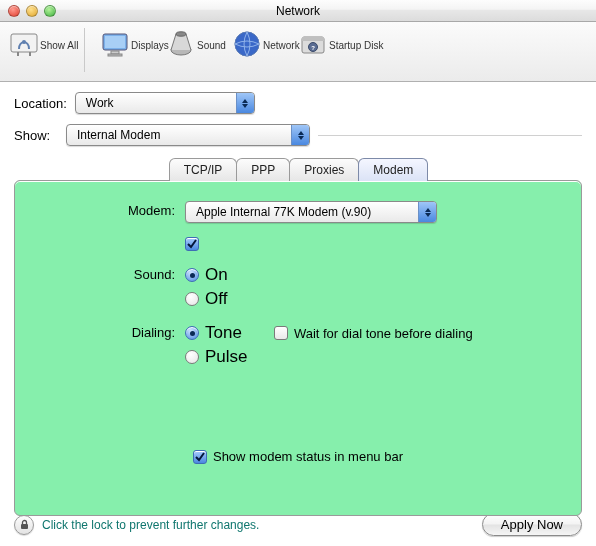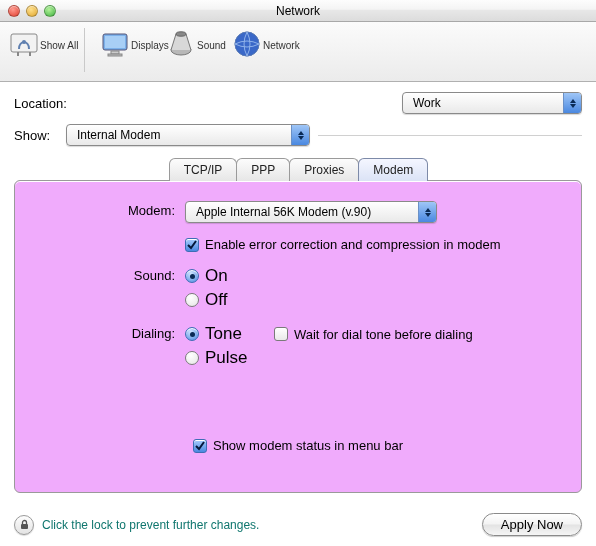--- a/index.html
+++ b/index.html
@@ -152,21 +152,21 @@
   }
   .tab.active {
     background: linear-gradient(#f4f6ff, #dbe3f6);
     border-color: #7d8aa8;
     z-index: 3;
   }
   .tabpanel {
     border: 1px solid #9a9a9a;
     border-radius: 6px;
     margin-top: -1px;
-    background: #f0abfc;
+    background: #86efac;
     padding: 20px 20px 24px 20px;
     min-height: 300px;
     position: relative;
     z-index: 1;
     box-shadow: inset 0 1px 0 #fff;
   }
 
   .form-row {
     display: flex;
     align-items: flex-start;
@@ -321,25 +321,36 @@
     <div class="icon">
       <svg width="32" height="32" viewBox="0 0 32 32">
         <circle cx="16" cy="16" r="12" fill="#3a68c8" stroke="#24468a"></circle>
         <path d="M4 16 Q16 10 28 16 Q16 22 4 16" fill="none" stroke="#8fb2ea"></path>
         <path d="M16 4 Q22 16 16 28 Q10 16 16 4" fill="none" stroke="#8fb2ea"></path>
         <circle cx="16" cy="16" r="12" fill="none" stroke="#8fb2ea" stroke-width="0.5"></circle>
       </svg>
     </div>
     <div class="label">Network</div>
   </div>
+  <div class="tool">
+    <div class="icon">
+      <svg width="32" height="32" viewBox="0 0 32 32">
+        <rect x="5" y="9" width="22" height="16" rx="2" fill="#dcdcdc" stroke="#888"></rect>
+        <rect x="5" y="9" width="22" height="4" fill="#bfbfbf"></rect>
+        <circle cx="16" cy="19" r="4.5" fill="#5a6c92" stroke="#3a4a6a"></circle>
+        <text x="16" y="22" font-size="6" fill="#fff" text-anchor="middle" font-weight="bold">?</text>
+      </svg>
+    </div>
+    <div class="label">Startup Disk</div>
+  </div>
 </div>
 
 <div class="body">
 
-  <div class="row" style="justify-content:space-between;gap:32px;">
+  <div class="row" style="justify-content:flex-start;">
     <div class="rlabel" style="width:auto; padding-right:8px;">Location:</div>
     <div class="popup" style="width:180px;">
       <span class="ptext">Work</span>
       <span style="flex:1"></span>
       <span class="arrows">
           <span class="up"></span>
           <span class="down"></span>
         </span>
     </div>
   </div>
@@ -364,40 +375,39 @@
       <div class="tab"><span>Proxies</span></div>
       <div class="tab active"><span>Modem</span></div>
     </div>
 
     <div class="tabpanel">
 
       <div class="form-row">
         <div class="flabel">Modem:</div>
         <div class="fcontrol">
           <div class="popup" style="width:252px;">
-            <span class="ptext">Apple Internal 56K Modem (v.90)</span>
+            <span class="ptext">Apple Internal 77K Modem (v.90)</span>
             <span style="flex:1"></span>
             <span class="arrows">
                 <span class="up"></span>
                 <span class="down"></span>
               </span>
           </div>
         </div>
       </div>
 
       <div class="form-row">
         <div class="flabel"></div>
         <div class="fcontrol">
           <div class="aquacheck checked">
             <span class="box">
               <svg viewBox="0 0 10 10">
                   <path d="M1 5 L4 8 L9 1" stroke="#05173a" stroke-width="2" fill="none"></path>
                 </svg>
             </span>
-            <span class="clabel">Enable error correction and compression in modem</span>
           </div>
         </div>
       </div>
 
       <div class="form-row">
         <div class="flabel">Sound:</div>
         <div class="fcontrol">
           <div class="aquaradio selected">
             <span class="circle">
                 <span class="dot"></span>
@@ -429,21 +439,21 @@
             </div>
           </div>
           <div class="aquaradio">
             <span class="circle"></span>
             <span class="rtext">Pulse</span>
           </div>
         </div>
       </div>
 
       <div class="form-row" style="margin-top:70px; justify-content:center;">
-        <div style="flex:0 0 auto; margin:0 auto;">
+        <div style="flex:0 0 auto; margin:12px auto;">
           <div class="aquacheck checked">
             <span class="box">
               <svg viewBox="0 0 10 10">
                   <path d="M1 5 L4 8 L9 1" stroke="#05173a" stroke-width="2" fill="none"></path>
                 </svg>
             </span>
             <span class="clabel">Show modem status in menu bar</span>
           </div>
         </div>
       </div>

